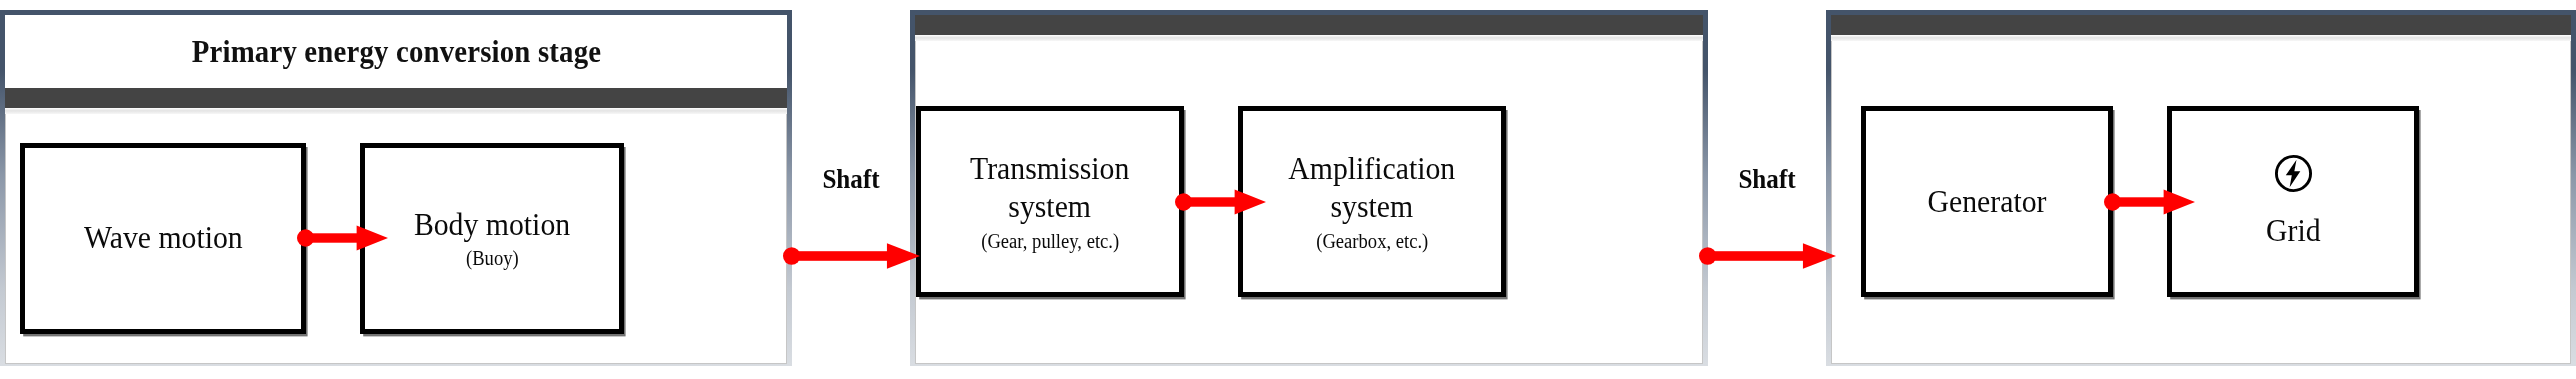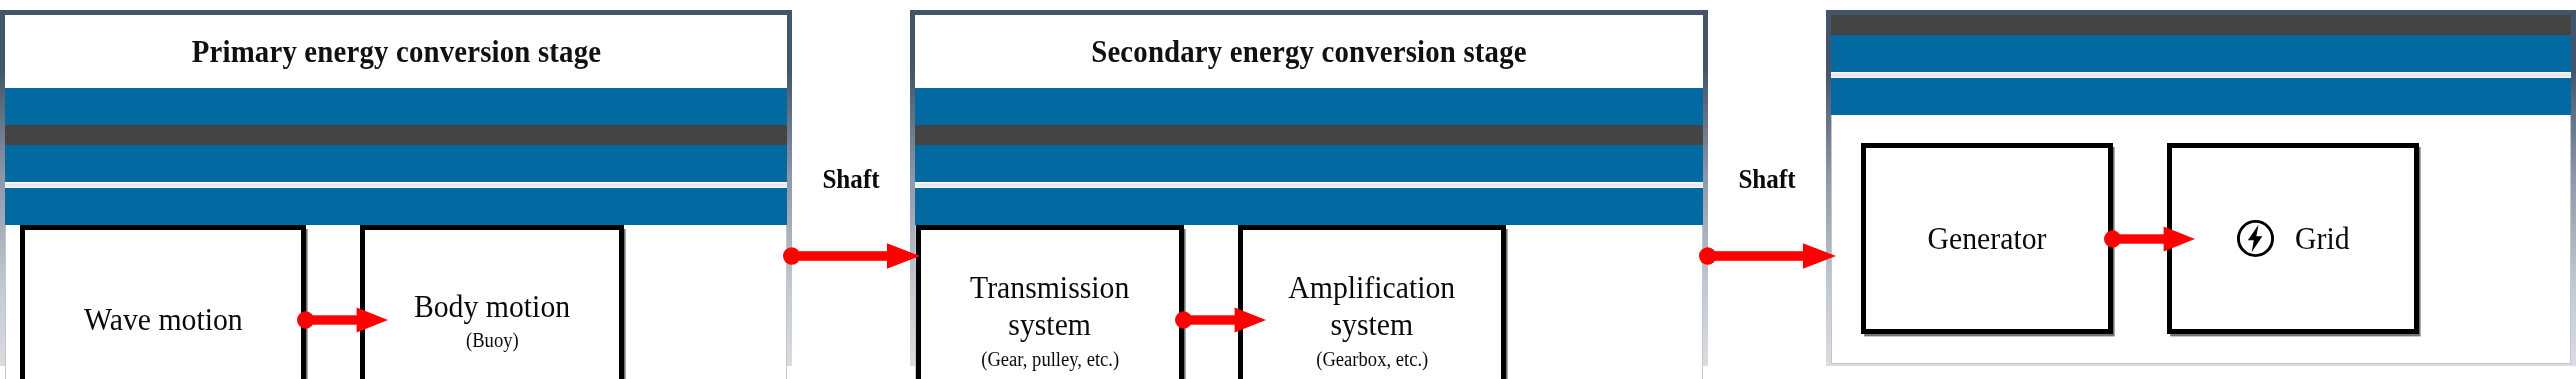--- a/index.html
+++ b/index.html
@@ -37,24 +37,23 @@
   
   .stage-frame {
     position: relative;
     height: 100%;
     box-sizing: border-box;
     border-left: 5.5px solid;
     border-right: 5.5px solid;
     border-top: 5.5px solid #44546a;
     border-bottom: 2.4px solid #c9cdd3;
     border-image: linear-gradient(to bottom, #44546a 0%, #44546a 16%, #8b97a8 46%, #c3c9d1 78%, #d9dde2 100%) 1;
-    background: #0369a1;
+    background: #a21caf;
     display: flex;
     flex-direction: column;
-    gap: 37px;
   }
 
   .stage-header {
     background: #ffffff;
     height: 73px;
     display: flex;
     align-items: center;
     justify-content: center;
     flex: 0 0 auto;
   }
@@ -122,21 +121,21 @@
   .pbox-sub {
     font-family: "Liberation Serif", "DejaVu Serif", serif;
     font-size: 20px;
     color: #0a0a0a;
     line-height: 1.2;
     margin-top: 3.2px;
     transform: scaleX(0.93);
   }
 
   .grid-cell {
-    flex-direction: row;
+    flex-direction: column;
     gap: 17.3px;
   }
 
   .grid-icon {
     width: 41px;
     height: 41px;
     flex: 0 0 auto;
     display: block;
   }
 
@@ -229,23 +228,20 @@
         <circle cx="11" cy="20" r="11" fill="#ff0000"></circle>
         <rect x="11" y="14" width="126" height="12" fill="#ff0000"></rect>
         <polygon points="132,4 174,20 132,36" fill="#ff0000"></polygon>
       </svg>
     </div>
   </div>
 
   <div class="stage" style="width:798px">
     <div class="stage-frame">
 
-      <div class="stage-header">
-        <div class="stage-title">Secondary energy conversion stage</div>
-      </div>
       <div class="stage-band"></div>
       <div class="stage-band-shine"></div>
 
       <div class="stage-body">
 
         <div class="pbox" style="width:268px; margin-left:0">
           <div class="pbox-main">Transmission<br>system</div>
           <div class="pbox-sub">(Gear, pulley, etc.)</div>
         </div>
 

